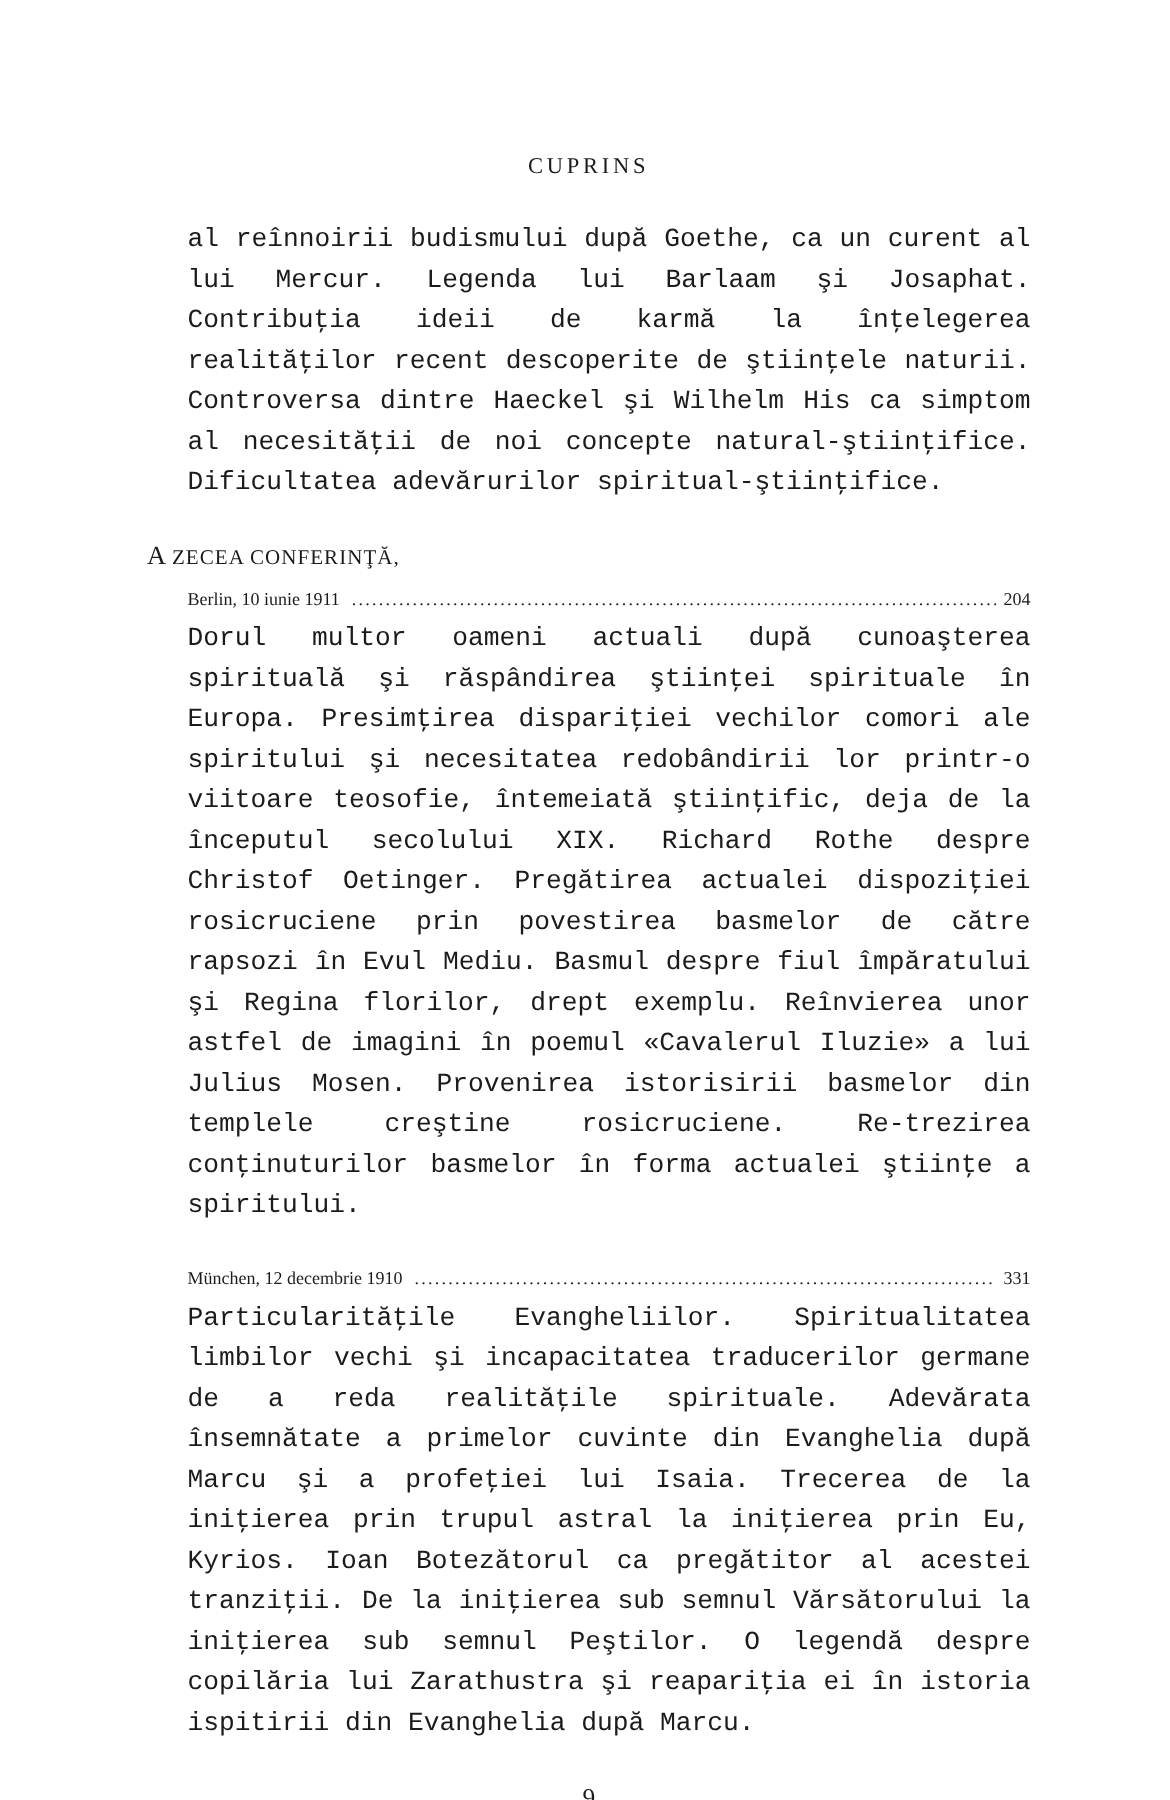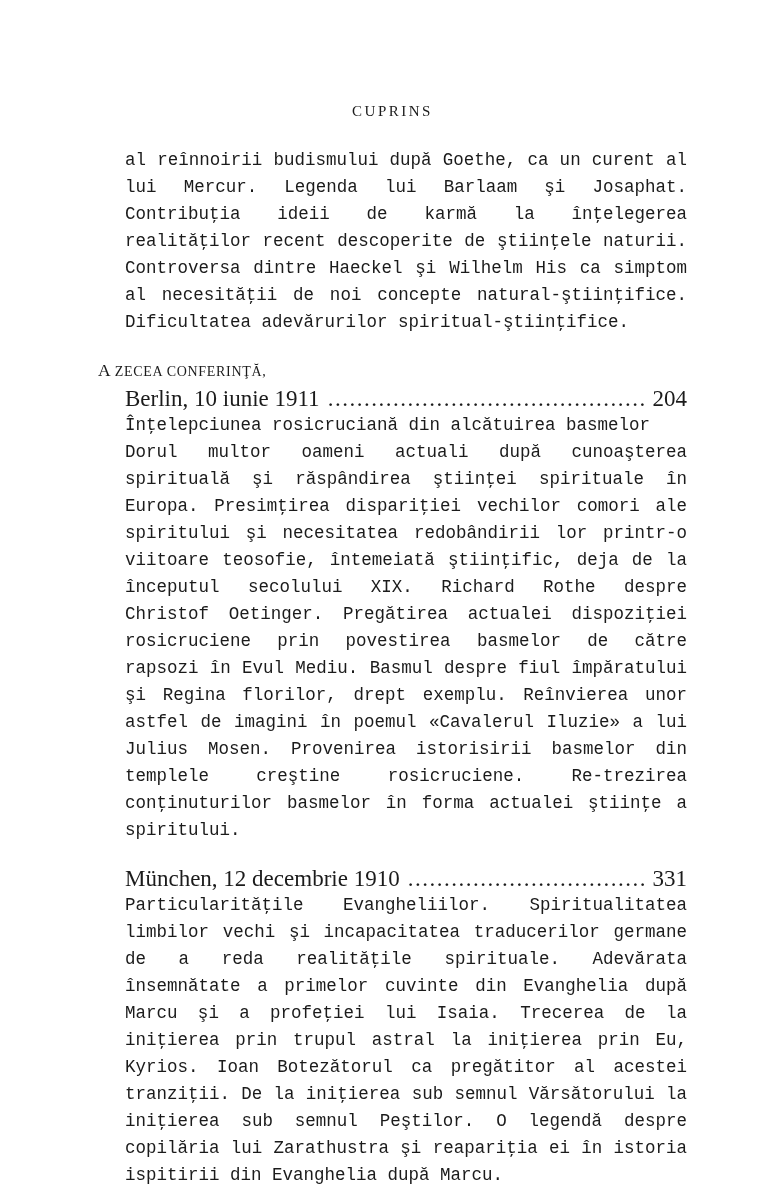--- a/index.html
+++ b/index.html
@@ -29,21 +29,21 @@
   }
   .indent { padding-left: 27px; }
   .justified { text-align: justify; }
   .entry { margin-top: 21px; }
   .entry-heading { line-height: 27px; }
   .entry-heading .lead { font-size: 17.5px; }
   .entry-heading .rest { font-size: 14px; letter-spacing: 0.7px; }
   .dateline {
     display: flex;
     align-items: baseline;
-    font-size: 23px;
+    font-size: 12px;
     line-height: 27px;
   }
   .dateline .dots {
     flex: 1;
     overflow: hidden;
     white-space: nowrap;
     margin: 0 5px 0 8px;
     letter-spacing: 1.5px;
   }
   .page-number {
@@ -65,21 +65,20 @@
   <div class="entry">
     <div class="entry-heading">
       <span class="lead">A</span>
       <span class="rest">ZECEA CONFERINŢĂ,</span>
     </div>
     <div class="dateline indent">
       <span>Berlin, 10 iunie 1911</span>
       <span class="dots">........................................................................................................................................</span>
       <span>204</span>
     </div>
-    <div class="body-text indent">Înţelepciunea rosicruciană din alcătuirea basmelor</div>
     <div class="body-text indent justified">Dorul multor oameni actuali după cunoaşterea spirituală şi răspândirea ştiinţei spirituale în Europa. Presimţirea dispariţiei vechilor comori ale spiritului şi necesitatea redobândirii lor printr-o viitoare teosofie, întemeiată ştiinţific, deja de la începutul secolului XIX. Richard Rothe despre Christof Oetinger. Pregătirea actualei dispoziţiei rosicruciene prin povestirea basmelor de către rapsozi în Evul Mediu. Basmul despre fiul împăratului şi Regina florilor, drept exemplu. Reînvierea unor astfel de imagini în poemul «Cavalerul Iluzie» a lui Julius Mosen. Provenirea istorisirii basmelor din templele creştine rosicruciene. Re-trezirea conţinuturilor basmelor în forma actualei ştiinţe a spiritului.</div>
   </div>
 
   <div class="entry">
     <div class="dateline indent">
       <span>München, 12 decembrie 1910</span>
       <span class="dots">........................................................................................................................................</span>
       <span>331</span>
     </div>
     <div class="body-text indent justified">Particularităţile Evangheliilor. Spiritualitatea limbilor vechi şi incapacitatea traducerilor germane de a reda realităţile spirituale. Adevărata însemnătate a primelor cuvinte din Evanghelia după Marcu şi a profeţiei lui Isaia. Trecerea de la iniţierea prin trupul astral la iniţierea prin Eu, Kyrios. Ioan Botezătorul ca pregătitor al acestei tranziţii. De la iniţierea sub semnul Vărsătorului la iniţierea sub semnul Peştilor. O legendă despre copilăria lui Zarathustra şi reapariţia ei în istoria ispitirii din Evanghelia după Marcu.</div>

